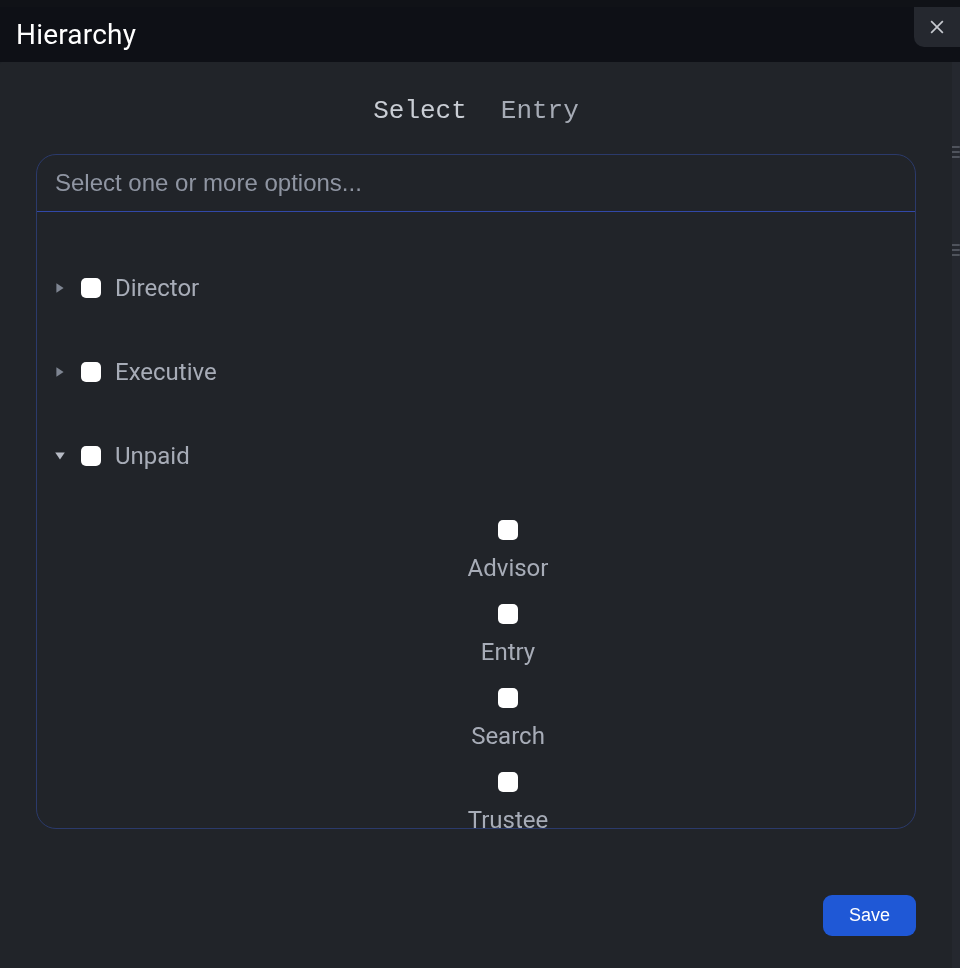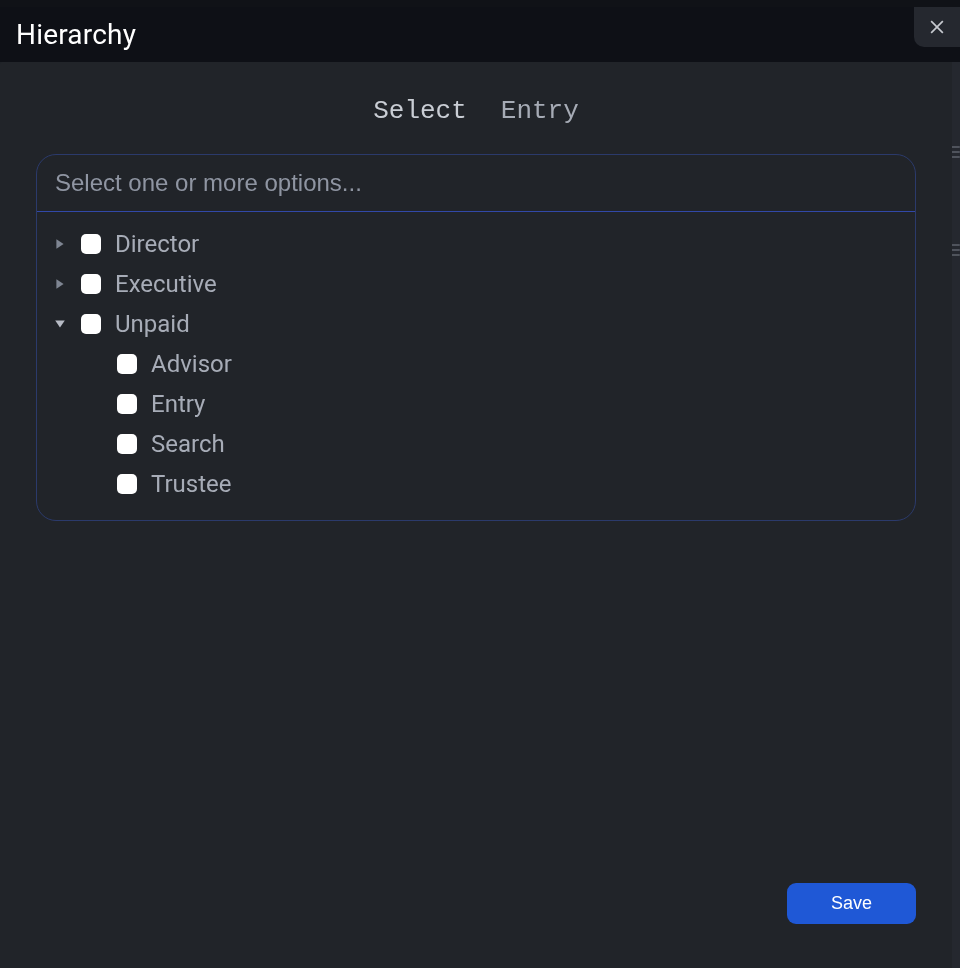--- a/index.html
+++ b/index.html
@@ -122,22 +122,23 @@
   
   .tree {
     padding: 12px 16px 16px 16px;
   }
   .tree-row {
     display:flex;
     align-items:center;
     gap: 14px;
     height: 40px;
     cursor:pointer;
-  }
-  .tree-row.child { padding-left: 64px; }
+    margin-top:44px;
+  }
+  .tree-row.child { padding-left: 64px; flex-direction: column; }
   .caret {
     width: 14px;
     height: 14px;
     display:flex;
     align-items:center;
     justify-content:center;
     color: #7e8592;
     flex-shrink:0;
   }
   .caret svg { width: 12px; height:12px; fill:#7e8592; }
@@ -151,25 +152,25 @@
   }
   .tree-label {
     font-size: 24px;
     color: #a7acb7;
   }
 
   
   .save-btn {
     position:absolute;
     right: 36px;
-    bottom: 44px;
+    bottom: 32px;
     background:#1f58d6;
     color:#ffffff;
     font-size:18px;
-    padding: 10px 44px;
+    padding: 10px 26px;
     border:none;
     border-radius: 9px;
     cursor:pointer;
   }
 </style>
 </head>
 <body>
 
 <div class="bg-strip"></div>
 <div class="faint-burger b1">

